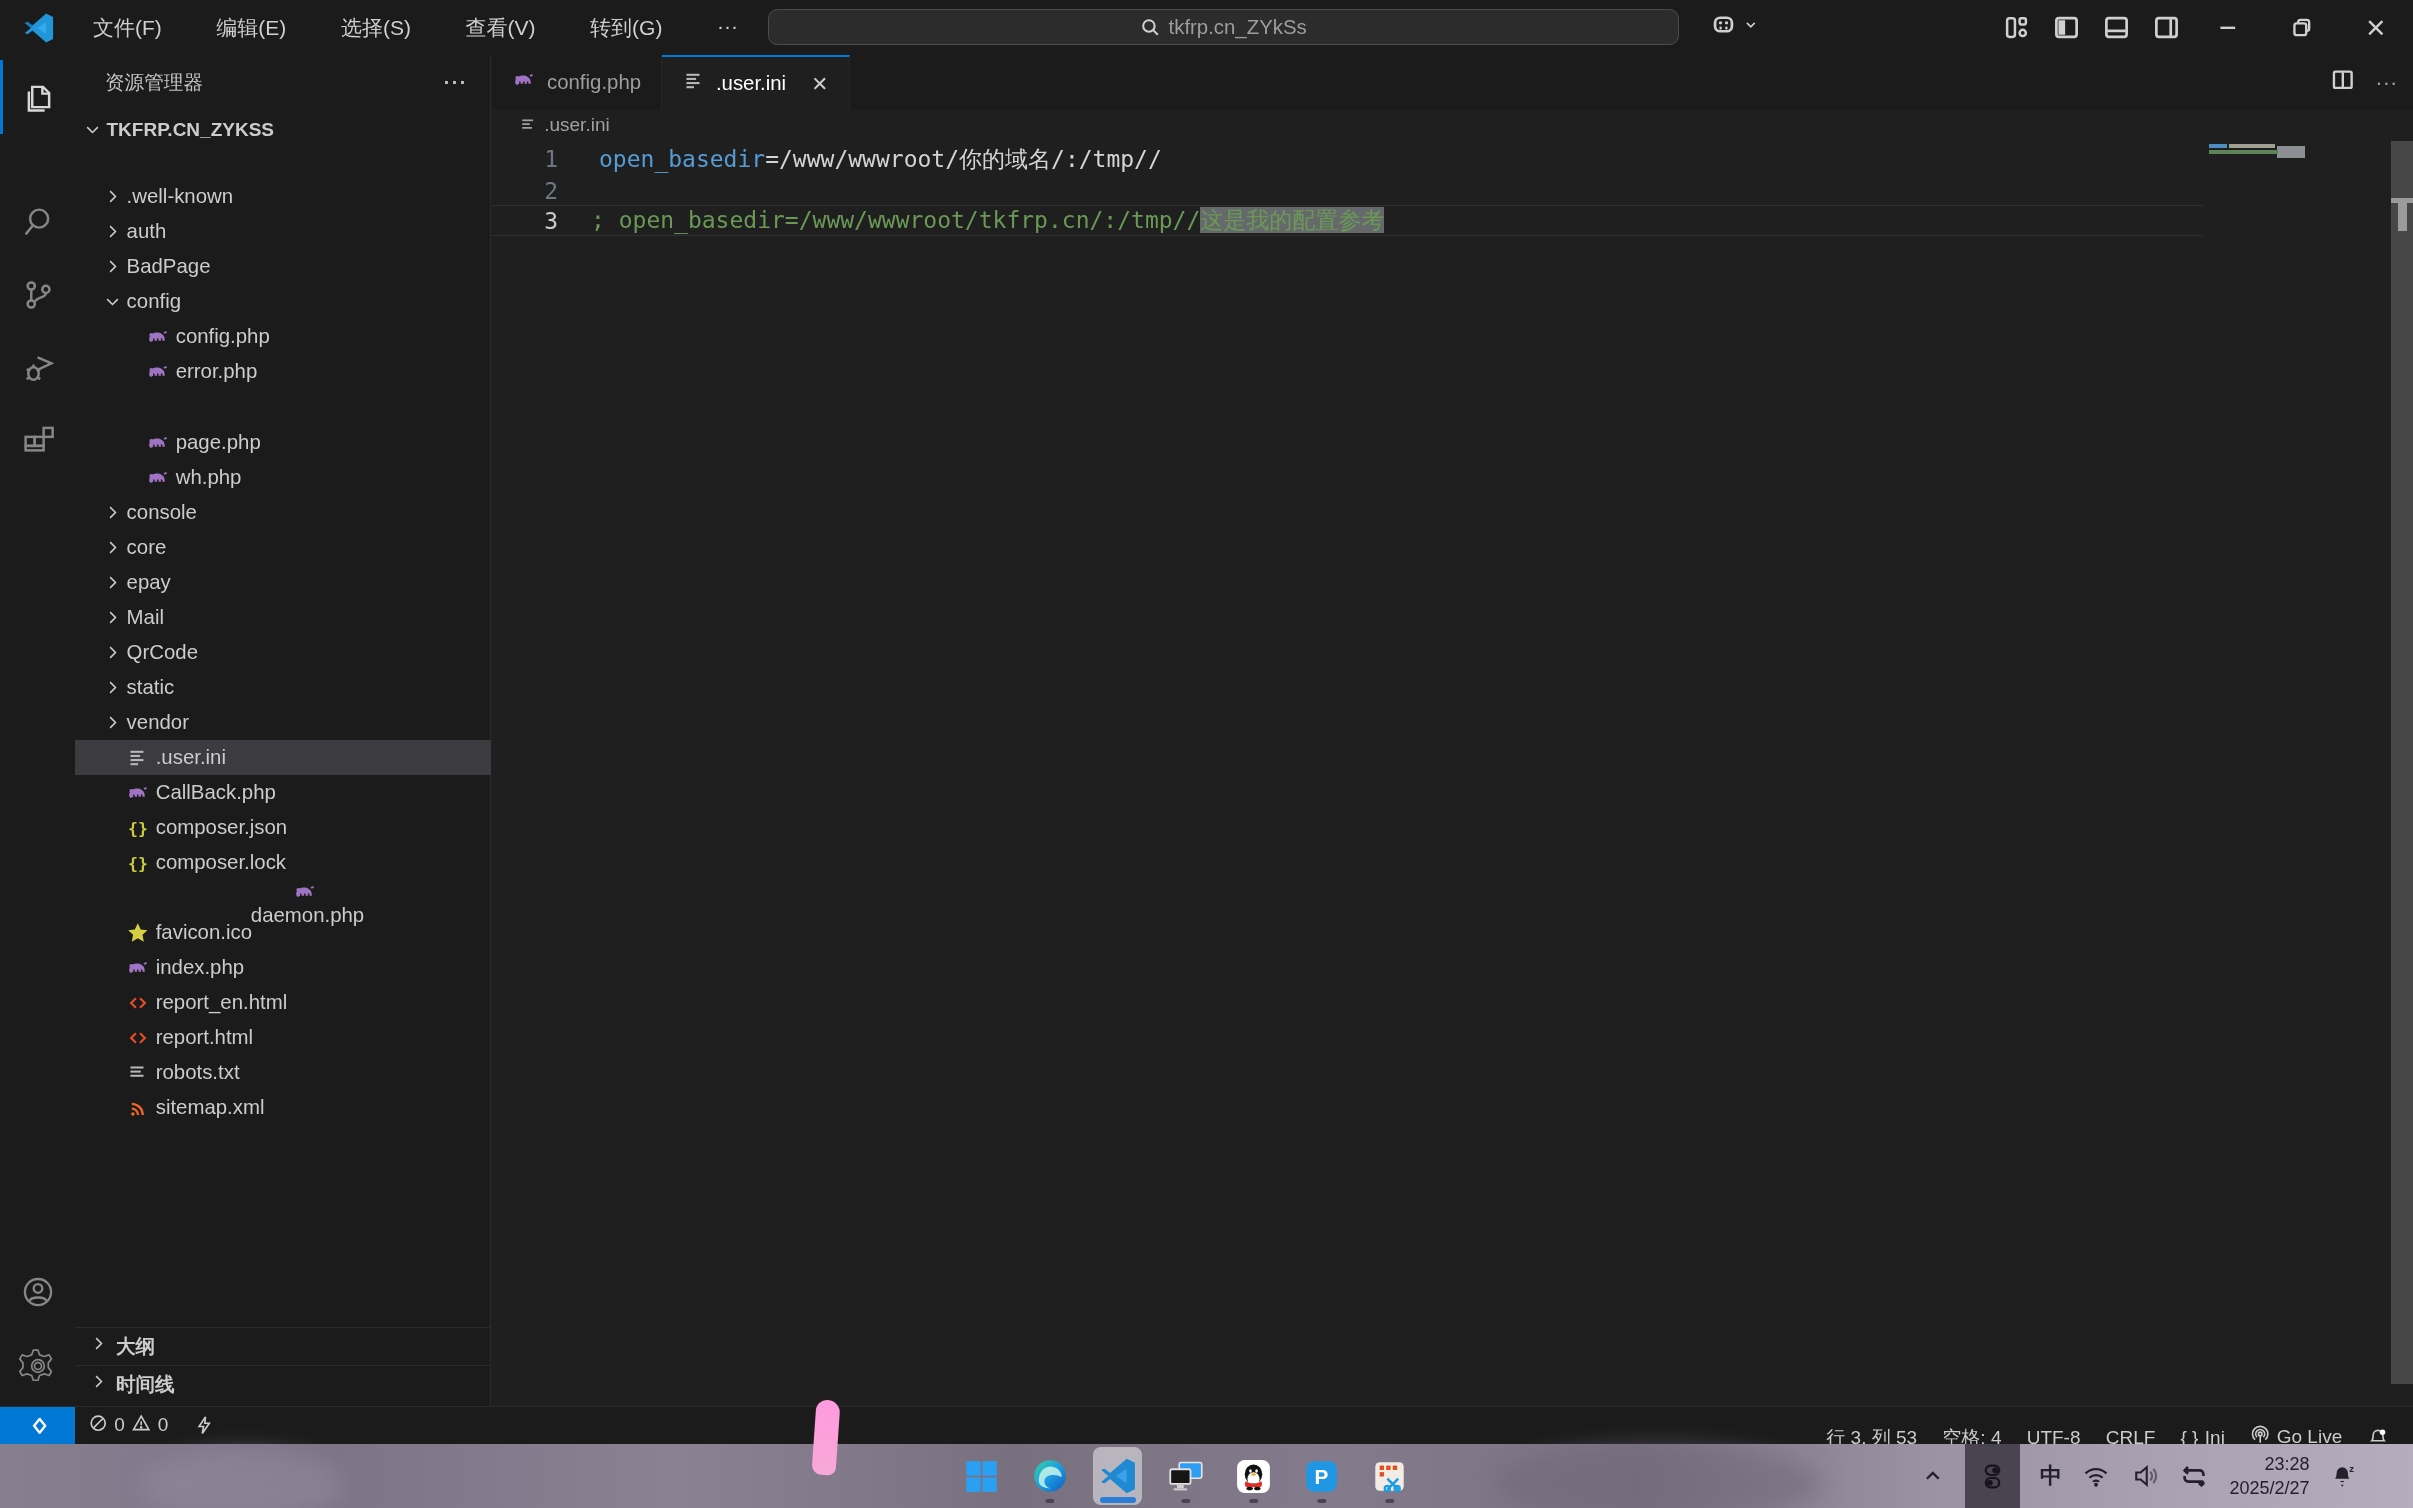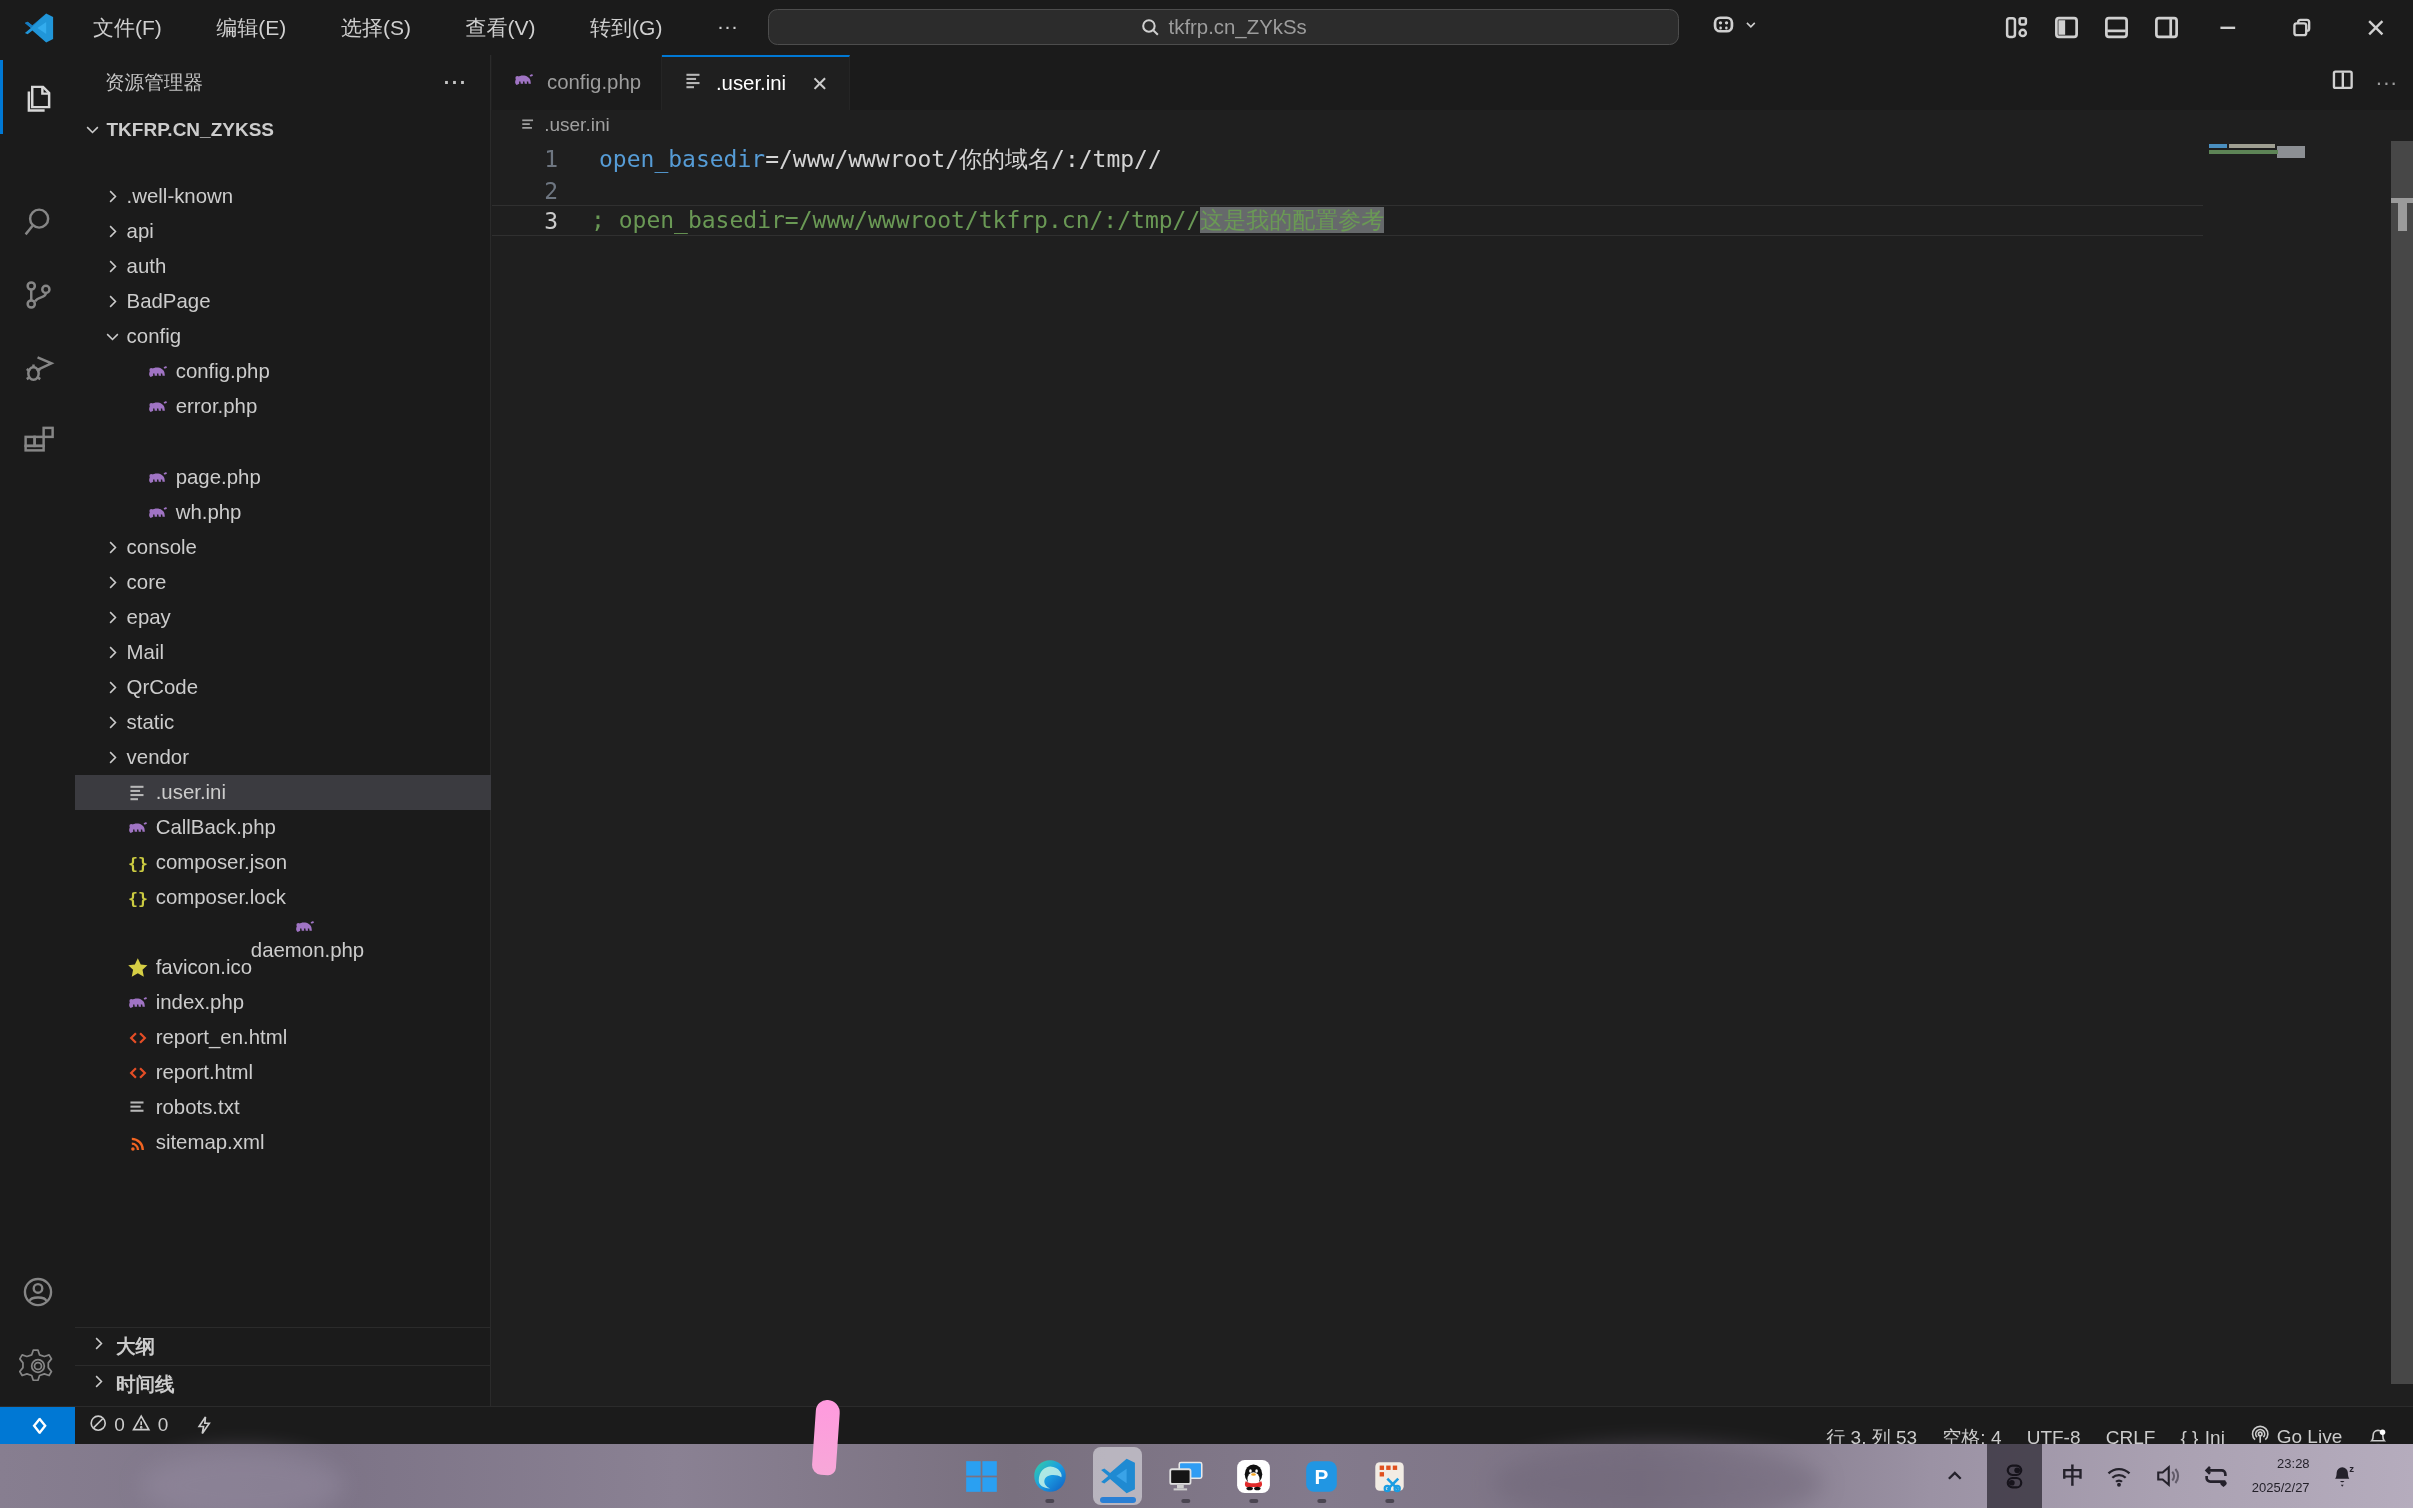--- a/index.html
+++ b/index.html
@@ -75,21 +75,21 @@
   .wallpaper-blob { position:absolute; border-radius:50%; filter:blur(11px); opacity:.5; }
   .pink-tail { position:absolute; left:814px; top:1400px; width:23.6px; height:75px; background:linear-gradient(180deg,#ff9ade,#f7a8d8); border-radius:11px 12.6px 7.9px 9.4px; transform:rotate(4deg); }
   .tb-icons { position:absolute; top:1444px; left:957px; height:64px; display:flex; align-items:center; gap:19px; }
   .tb-btn { position:relative; width:49px; height:58px; display:flex; align-items:center; justify-content:center; }
   .tb-btn .rundot { position:absolute; bottom:2.4px; left:50%; transform:translateX(-50%); width:9.4px; height:3.9px; border-radius:2.4px; background:#4b4652; }
   .tb-btn.active-app { background:rgba(235,235,240,0.55); border-radius:7.9px; }
   .tb-btn.active-app .runbar { position:absolute; bottom:2.4px; left:50%; transform:translateX(-50%); width:36px; height:5.5px; border-radius:3.1px; background:#2a7fd4; }
   .tray { position:absolute; top:1444px; right:55px; height:64px; display:flex; align-items:center; gap:20.4px; color:#24212b; }
   .tray-ic { display:flex; align-items:center; justify-content:center; }
   .tray-dark { background:rgba(62,57,68,0.88); height:64px; display:flex; align-items:center; padding:0 14px; }
-  .clock { text-align:right; font-size:13px; line-height:24px; color:#221f28; }
+  .clock { text-align:right; font-size:18px; line-height:24px; color:#221f28; }
   .ime { font-size:22px; font-weight:bold; }
 </style>
 </head>
 <body>
 
 <div id="screen">
 
   <div class="titlebar">
     <svg class="vscode-logo" viewBox="0 0 100 100">
       <path fill="#2196d9" d="M74 2 L28 42 12 29 3 33 23 50 3 67 12 71 28 58 74 98 97 87 97 13 Z"></path>
@@ -249,28 +249,20 @@
             </svg>
           </span>
           <span>.well-known</span>
         </div>
         <div class="tree-row" style="padding-left: 28px;">
           <span class="chev">
             <svg width="19" height="19" viewBox="0 0 16 16">
               <path d="M6 3.5 L10.5 8 L6 12.5" stroke="#cccccc" stroke-width="1.3" fill="none"></path>
             </svg>
           </span>
-          <span>api</span>
-        </div>
-        <div class="tree-row" style="padding-left: 28px;">
-          <span class="chev">
-            <svg width="19" height="19" viewBox="0 0 16 16">
-              <path d="M6 3.5 L10.5 8 L6 12.5" stroke="#cccccc" stroke-width="1.3" fill="none"></path>
-            </svg>
-          </span>
           <span>auth</span>
         </div>
         <div class="tree-row" style="padding-left: 28px;">
           <span class="chev">
             <svg width="19" height="19" viewBox="0 0 16 16">
               <path d="M6 3.5 L10.5 8 L6 12.5" stroke="#cccccc" stroke-width="1.3" fill="none"></path>
             </svg>
           </span>
           <span>BadPage</span>
         </div>

